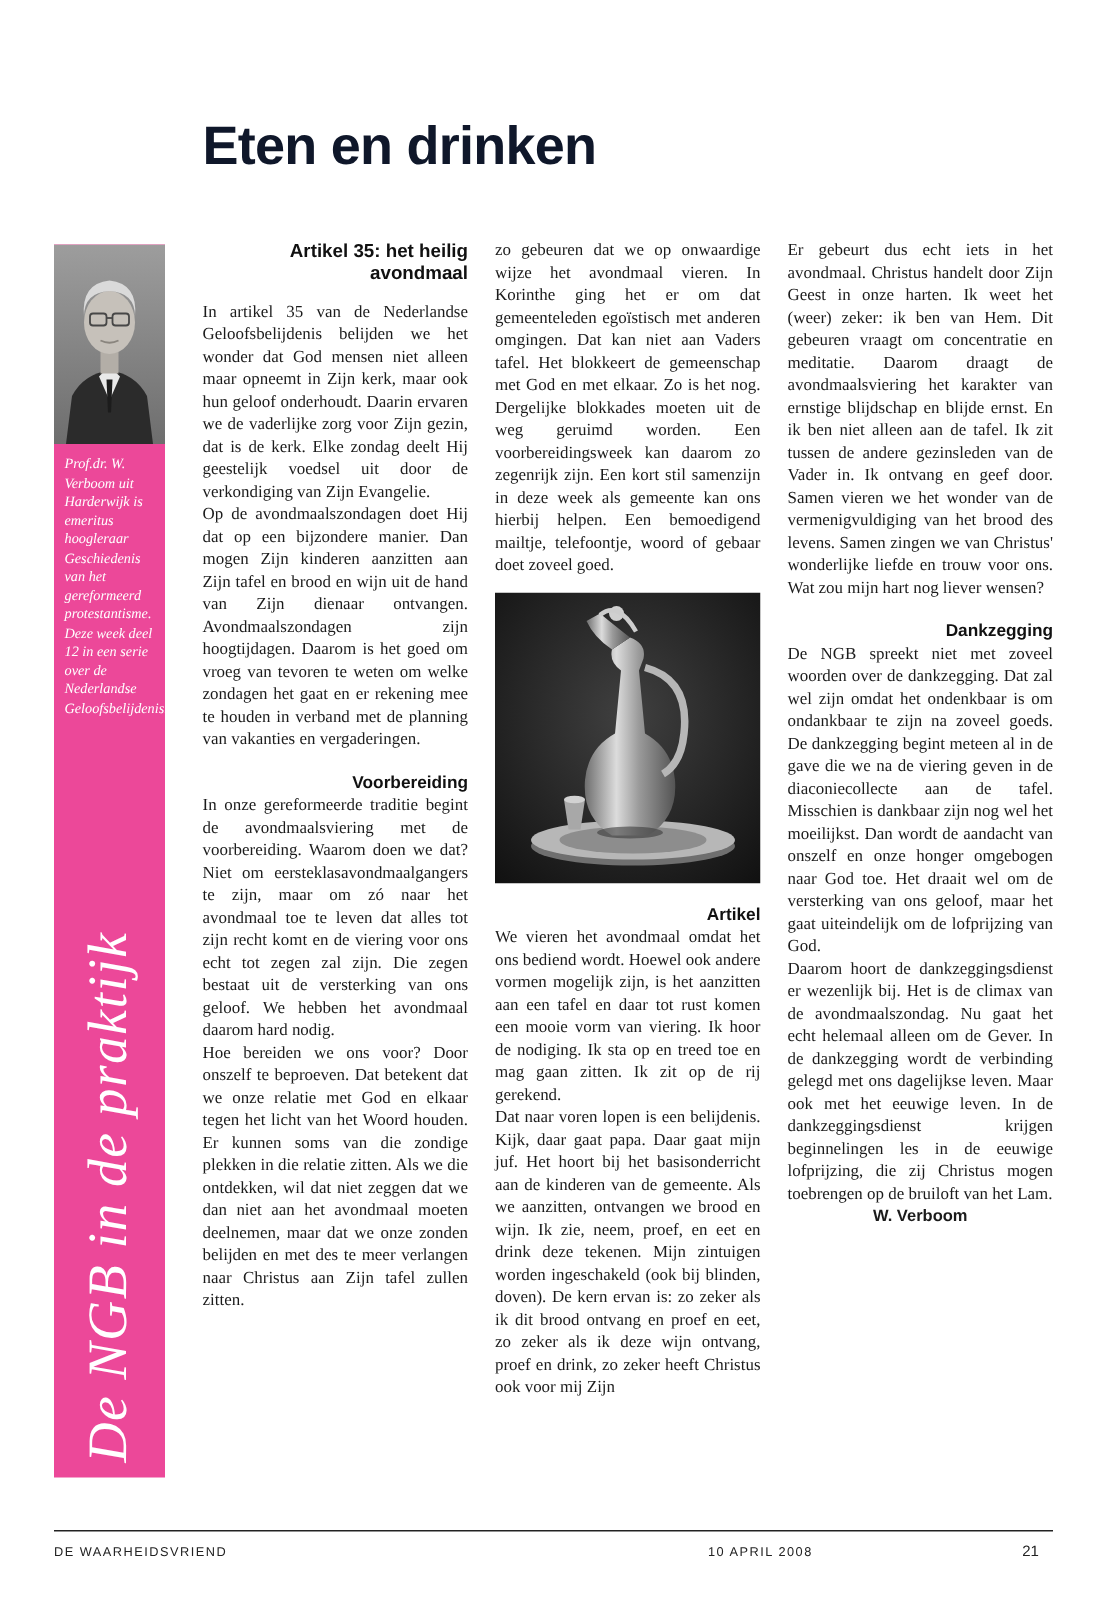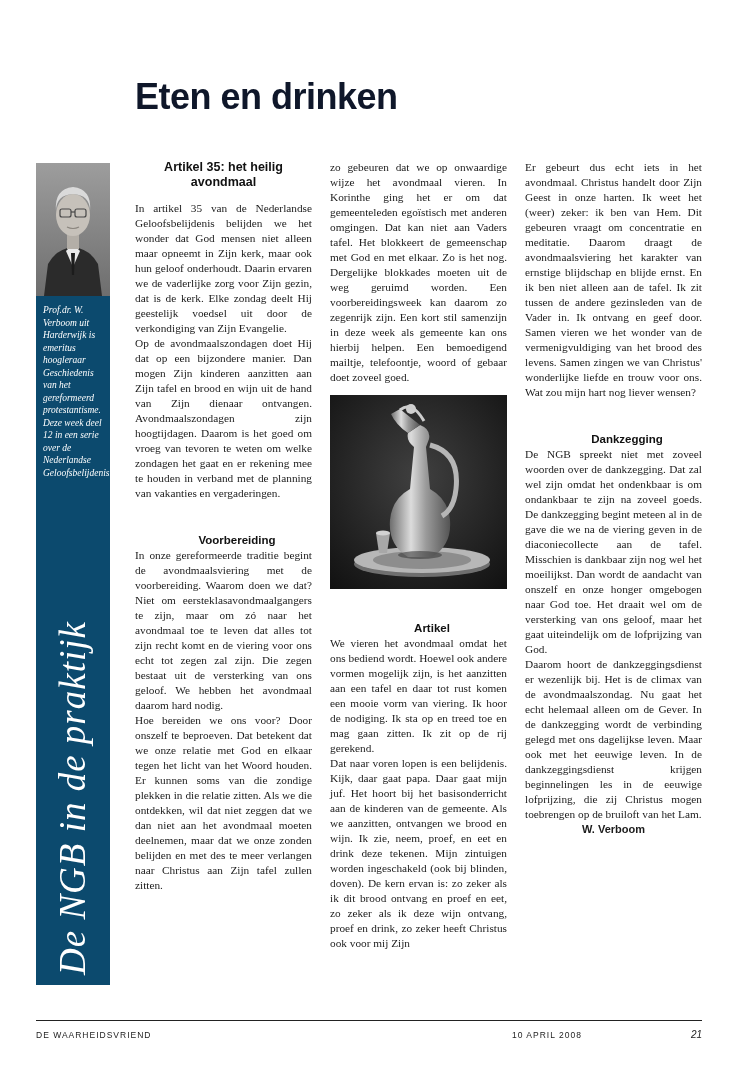--- a/index.html
+++ b/index.html
@@ -22,21 +22,21 @@
     font-size: 36px;
     letter-spacing: -0.5px;
     color: #0f172a;
   }
 
   
   .sidebar {
     position: absolute;
     left: 36px; top: 163px;
     width: 74px; height: 822px;
-    background: #0c4a6e;
+    background: #ec4899;
   }
   .sidebar .photo {
     width: 74px; height: 133px;
     display: block;
   }
   .sidebar .caption {
     padding: 8px 6px 0 7px;
     font-style: italic;
     font-size: 9.5px;
     line-height: 12.5px;
@@ -69,30 +69,30 @@
   .col-2 { left: 330px; }
   .col-3 { left: 525px; }
 
   .col h2 {
     font-family: "Liberation Sans", sans-serif;
     font-size: 12.5px;
     line-height: 15px;
     font-weight: 700;
     color: #111;
     margin-bottom: 11px;
-    text-align: center;
+    text-align: right;
   }
   .col h3 {
     font-family: "Liberation Sans", sans-serif;
     font-size: 11.5px;
     line-height: 15px;
     font-weight: 700;
     color: #111;
-    margin-top: 32px;
-    text-align: center;
+    margin-top: 14px;
+    text-align: right;
     padding-left: 27px;
   }
   .col p { margin: 0; }
 
   .jug-photo {
     display: block;
     width: 177px; height: 194px;
     margin: 10px 0 2px 0;
   }
 
@@ -110,30 +110,30 @@
     left: 36px; top: 1020px;
     width: 666px;
     border-top: 1.5px solid #222;
     padding-top: 8px;
     display: flex;
     align-items: baseline;
     font-family: "Liberation Sans", sans-serif;
     font-size: 8.5px;
     letter-spacing: 1px;
     color: #222;
+    gap: 40px;
   }
   .footer .mag { flex: 1; }
   .footer .date { width: 160px; }
   .footer .pageno {
     width: 30px;
-    text-align: right;
+    text-align: center;
     font-size: 10px;
     letter-spacing: 0;
     font-weight: 400;
-    font-style: italic;
   }
 </style>
 </head>
 <body>
 
 <h1 class="page-title">Eten en drinken</h1>
 
 <div class="sidebar">
   <svg class="photo" width="74" height="133" viewBox="0 0 74 133" preserveAspectRatio="none" role="img">
     <defs>

